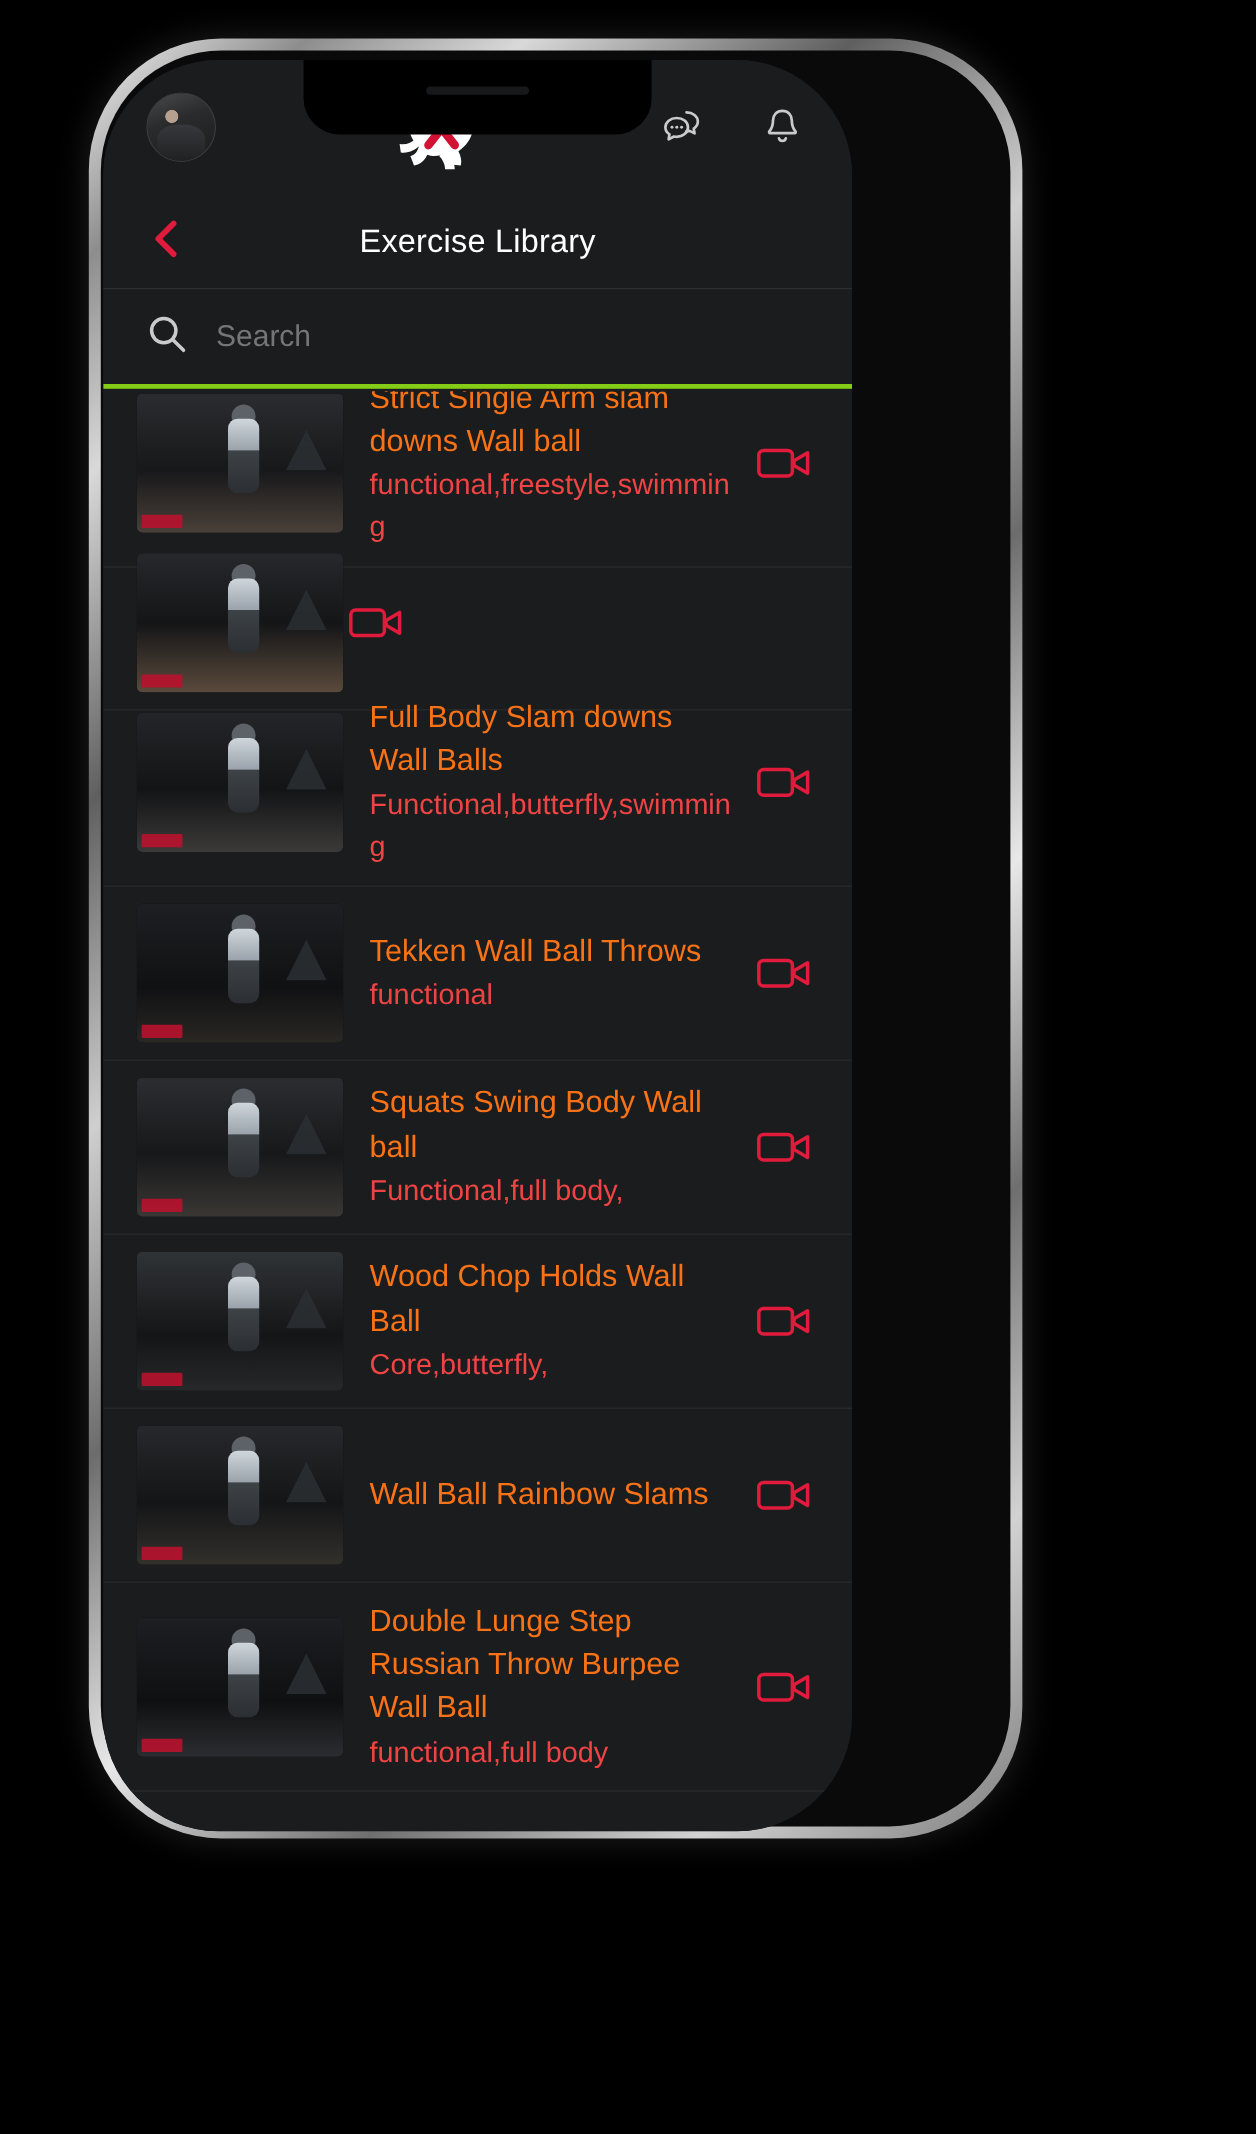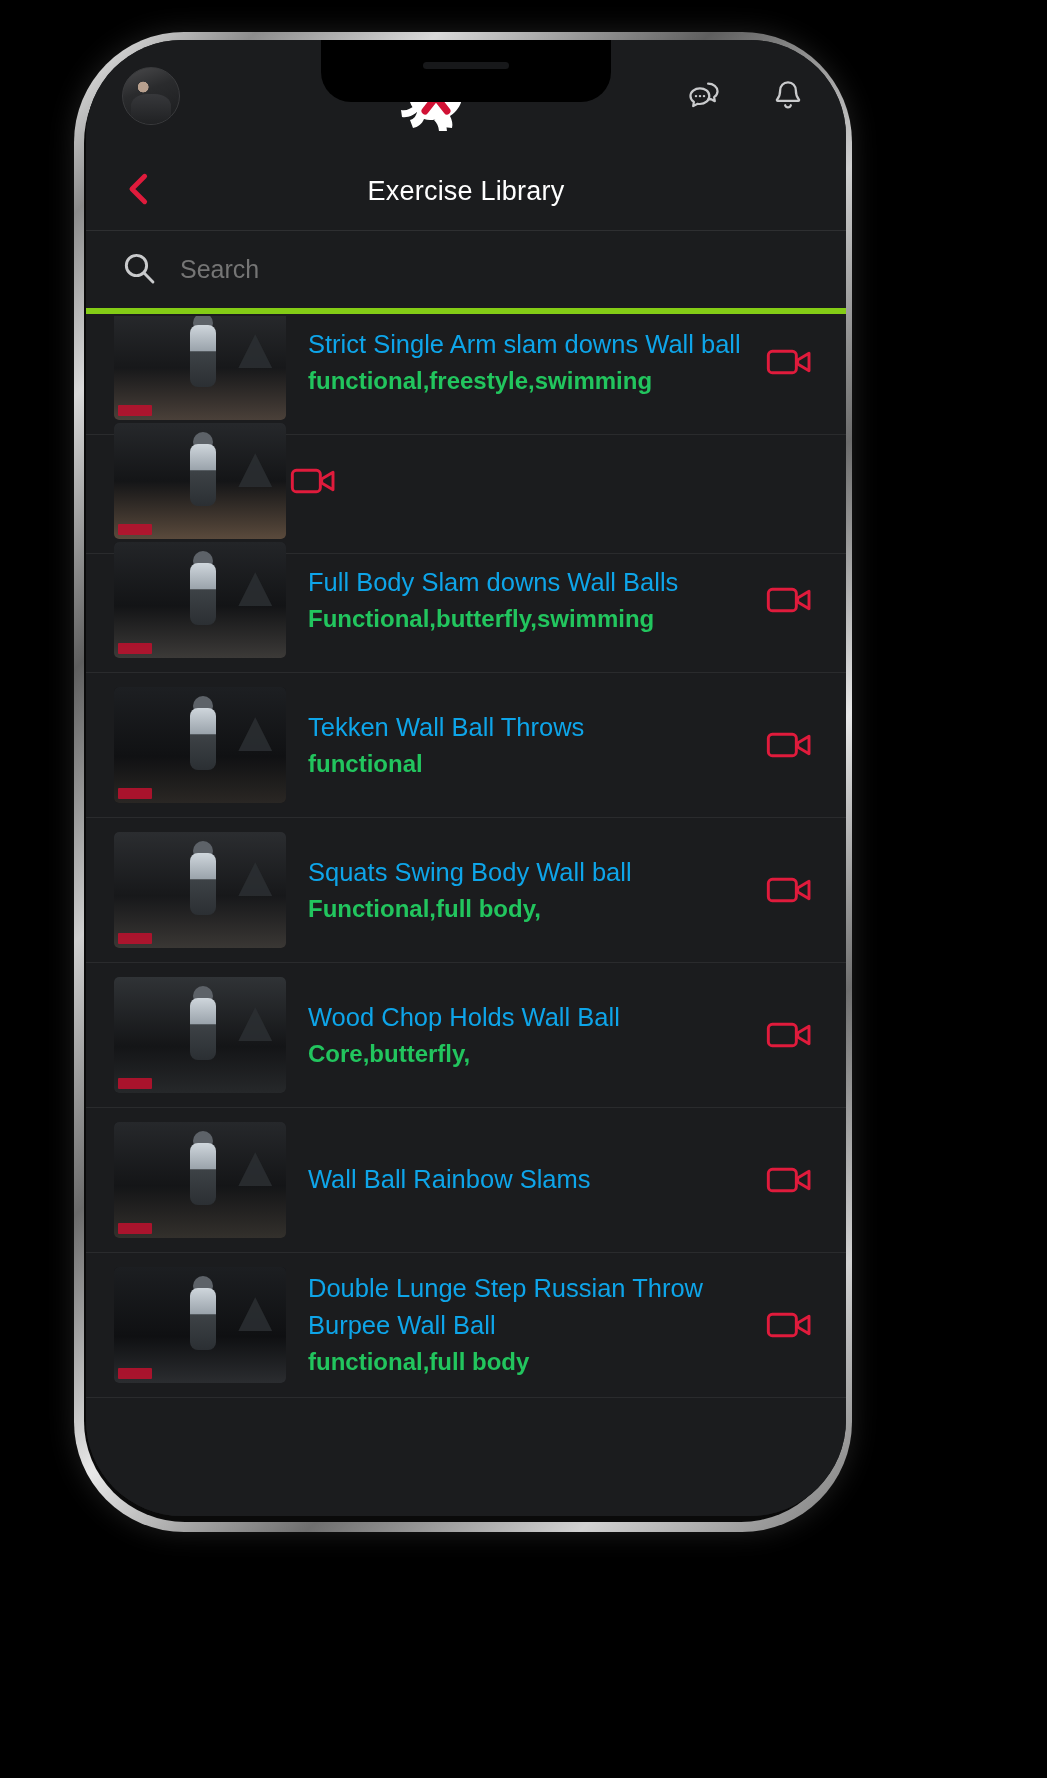--- a/index.html
+++ b/index.html
@@ -20,22 +20,22 @@
       linear-gradient(135deg,#f2f2f2 0%, #8d8d8d 8%, #d9d9d9 16%, #5f5f5f 28%,
                       #cfcfcf 40%, #6c6c6c 52%, #e8e8e8 64%, #6f6f6f 76%,
                       #d2d2d2 88%, #7b7b7b 100%);
     box-shadow: 0 0 28px rgba(255,255,255,0.12);
   }
   .phone-frame-inner {
     position: absolute; left: 10px; top: 10px; right: 10px; bottom: 10px;
     border-radius: 101px; background: #0a0a0a;
   }
   .phone-screen {
-    position: absolute; left: 86px; top: 40px;
-    width: 760px; height: 1476px;
+    position: absolute; left: 86px; top: 50px;
+    width: 624px; height: 1476px;
     border-radius: 96px; overflow: hidden;
     background: #1b1c1e;
   }
   .notch {
     position: absolute; left: 50%; transform: translateX(-50%); top: 0;
     width: 290px; height: 62px; background: #000;
     border-bottom-left-radius: 30px; border-bottom-right-radius: 30px;
     z-index: 40;
   }
   .notch-speaker {
@@ -72,21 +72,21 @@
     position: relative; height: 78px;
     display: flex; align-items: center; padding: 0 36px;
   }
   .back-chevron { width: 40px; height: 44px; flex: 0 0 auto; }
   .page-title {
     position: absolute; left: 0; right: 0; text-align: center;
     font-size: 27px; color: #ffffff; letter-spacing: .2px; font-weight: 400;
   }
 
   .searchbar {
-    height: 84px; border-top: 1px solid #2e2f31; border-bottom: 6px solid #84cc16;
+    height: 84px; border-top: 1px solid #2e2f31; border-bottom: 4px solid #84cc16;
     display: flex; align-items: center; padding: 0 34px; gap: 22px;
   }
   .search-text {
     font-size: 25px; color: #8e8f92; font-weight: 400;
   }
 
   
   .list { position: absolute; left: 0; right: 0; top: 276px; bottom: 0; overflow: hidden; }
   .row {
     display: flex; align-items: center; gap: 0;
@@ -113,25 +113,25 @@
     width: 34px; height: 34px;
     background: #2c2f33; clip-path: polygon(50% 0, 100% 100%, 0 100%);
     opacity: .85;
   }
   .thumb .tag {
     position: absolute; left: 4px; bottom: 4px; width: 34px; height: 11px;
     background: #b8122e; border-radius: 1px; opacity: .9;
   }
   .meta { flex: 1 1 auto; min-width: 0; padding: 0 14px 0 22px; }
   .ex-title {
-    font-size: 25.5px; line-height: 1.42; color: #0ea5e9; font-weight: 400;
+    font-size: 25.5px; line-height: 1.42; color: #f97316; font-weight: 400;
     word-wrap: break-word;
   }
   .ex-tags {
-    font-size: 24px; line-height: 1.45; color: #22c55e; font-weight: 700;
+    font-size: 24px; line-height: 1.45; color: #ef4444; font-weight: 400;
     margin-top: 2px; word-wrap: break-word;
   }
   .cam { flex: 0 0 auto; width: 54px; height: 40px; display: flex; align-items: center; justify-content: center; }
 </style>
 </head>
 <body>
 
 <div id="stage">
 
   <div class="phone-frame">

